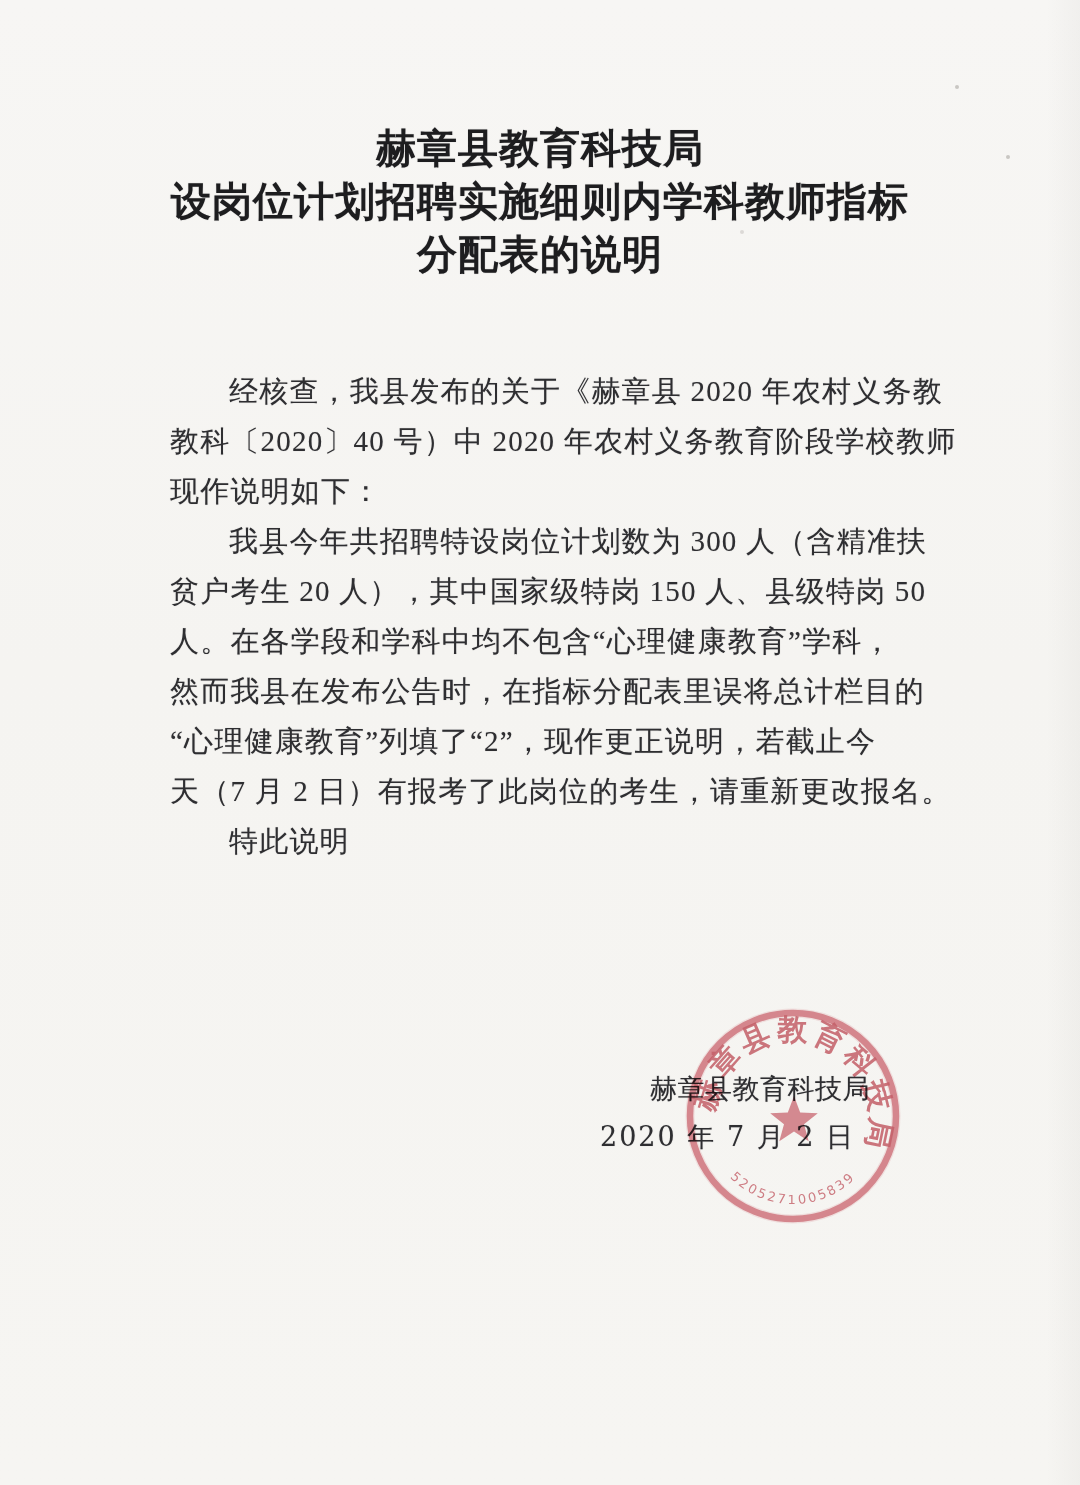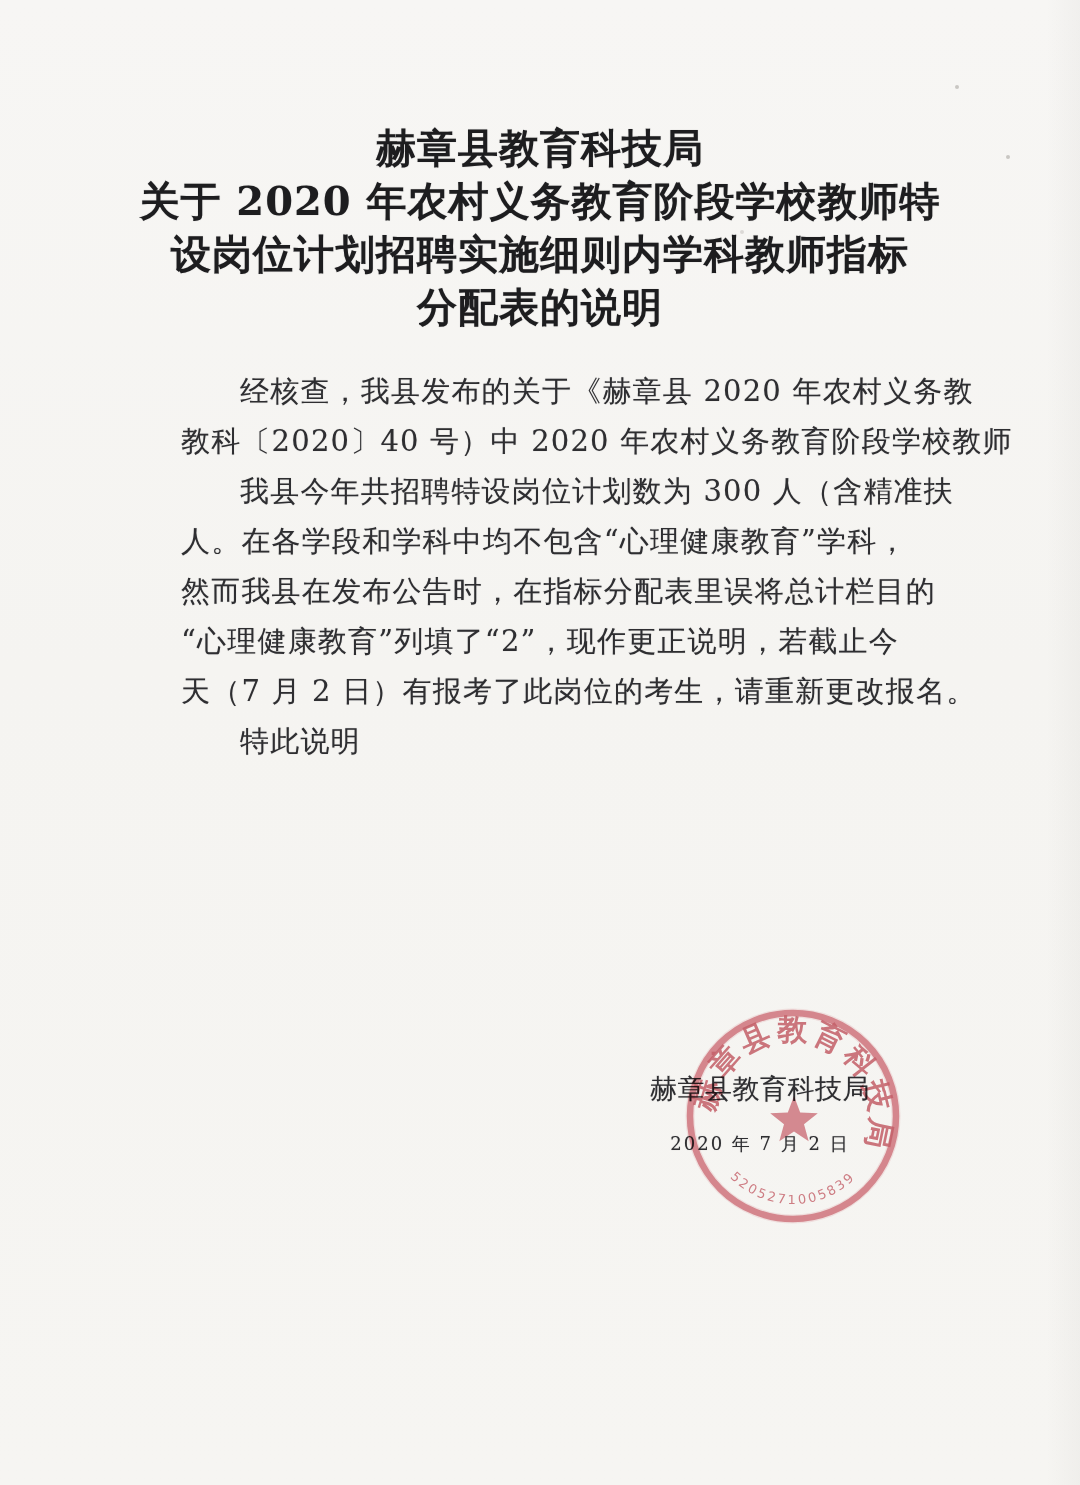--- a/index.html
+++ b/index.html
@@ -36,26 +36,27 @@
     color: #1d1d1f;
     font-weight: bold;
     font-size: 40px;
     line-height: 53px;
     letter-spacing: 1px;
     text-shadow: 0 0 1px rgba(30,30,35,0.35);
   }
   .body-block {
     position: absolute;
     top: 366px;
-    left: 181px;
+    left: 170px;
     width: 756px;
     color: #2e2e31;
     font-size: 29px;
     letter-spacing: 1.2px;
     text-shadow: 0 0 1px rgba(40,40,45,0.3);
+    font-family: Liberation Serif, serif;
   }
   .body-line {
     height: 50px;
     line-height: 50px;
     white-space: nowrap;
   }
   .body-line.indent { padding-left: 59px; }
   .signature-block {
     position: absolute;
     top: 1072px;
@@ -65,25 +66,24 @@
     text-shadow: 0 0 1px rgba(40,40,45,0.3);
   }
   .signature-org {
     font-size: 27px;
     line-height: 33px;
     letter-spacing: 0.5px;
     text-align: center;
     white-space: nowrap;
   }
   .signature-date {
-    margin-top: 22px;
-    font-size: 18px;
+    margin-top: 15px;
+    font-size: 27px;
     line-height: 33px;
     letter-spacing: 2px;
-    text-align: center;
     white-space: nowrap;
   }
   .seal {
     position: absolute;
     top: 994px;
     left: 671px;
     width: 244px;
     height: 244px;
     mix-blend-mode: multiply;
     opacity: 0.92;
@@ -95,29 +95,30 @@
 
 <div class="page">
 
   <div class="edge-shade"></div>
   <div class="speck" style="left:955px; top:85px;"></div>
   <div class="speck" style="left:1006px; top:155px;"></div>
   <div class="speck" style="left:740px; top:230px; opacity:.6;"></div>
 
   <div class="title-block">
     <div>赫章县教育科技局</div>
-    <div>关于 2020 年农村义务教育阶段学校教师特</div>
     <div>设岗位计划招聘实施细则内学科教师指标</div>
     <div>分配表的说明</div>
   </div>
 
   <div class="body-block">
     <div class="body-line indent">经核查，我县发布的关于《赫章县 2020 年农村义务教</div>
     <div class="body-line">教科〔2020〕40 号）中 2020 年农村义务教育阶段学校教师</div>
+    <div class="body-line">现作说明如下：</div>
     <div class="body-line indent">我县今年共招聘特设岗位计划数为 300 人（含精准扶</div>
+    <div class="body-line">贫户考生 20 人），其中国家级特岗 150 人、县级特岗 50</div>
     <div class="body-line">人。在各学段和学科中均不包含“心理健康教育”学科，</div>
     <div class="body-line">然而我县在发布公告时，在指标分配表里误将总计栏目的</div>
     <div class="body-line">“心理健康教育”列填了“2”，现作更正说明，若截止今</div>
     <div class="body-line">天（7 月 2 日）有报考了此岗位的考生，请重新更改报名。</div>
     <div class="body-line indent">特此说明</div>
   </div>
 
   <div class="signature-block">
     <div class="signature-org">赫章县教育科技局</div>
     <div class="signature-date">2020 年 7 月 2 日</div>

